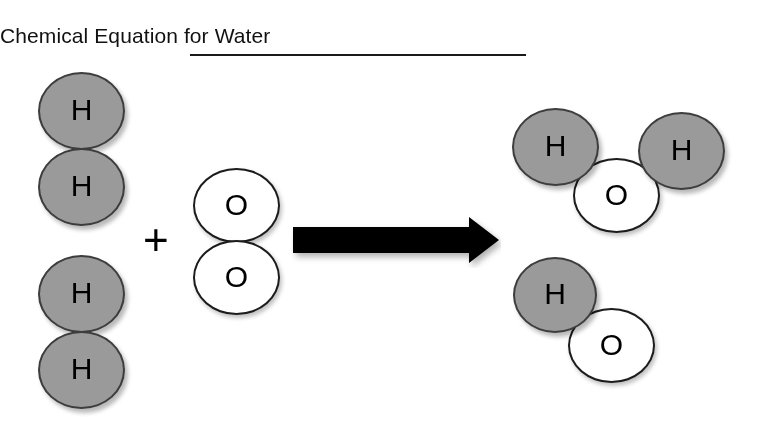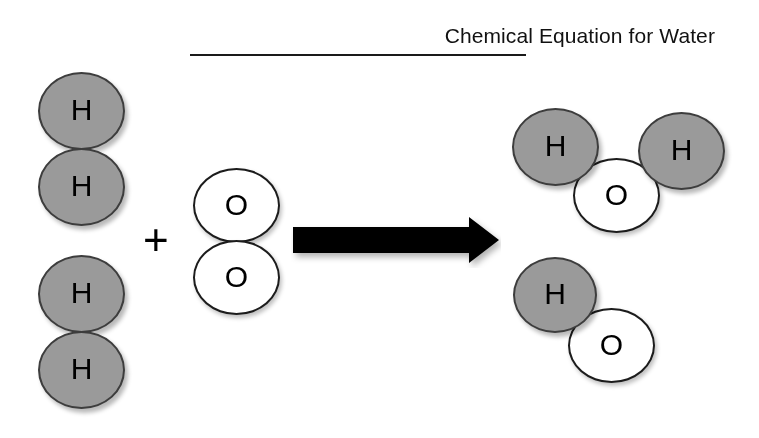--- a/index.html
+++ b/index.html
@@ -17,21 +17,21 @@
     background: #ffffff;
     overflow: hidden;
   }
 
   
   .title {
     position: absolute;
     left: 0;
     top: 24px;
     width: 715px;
-    text-align: right;
+    text-align: left;
     font-size: 21px;
     font-weight: 400;
     color: #111111;
     letter-spacing: 0.1px;
     white-space: nowrap;
   }
   .title-underline {
     position: absolute;
     left: 190px;
     top: 54px;

